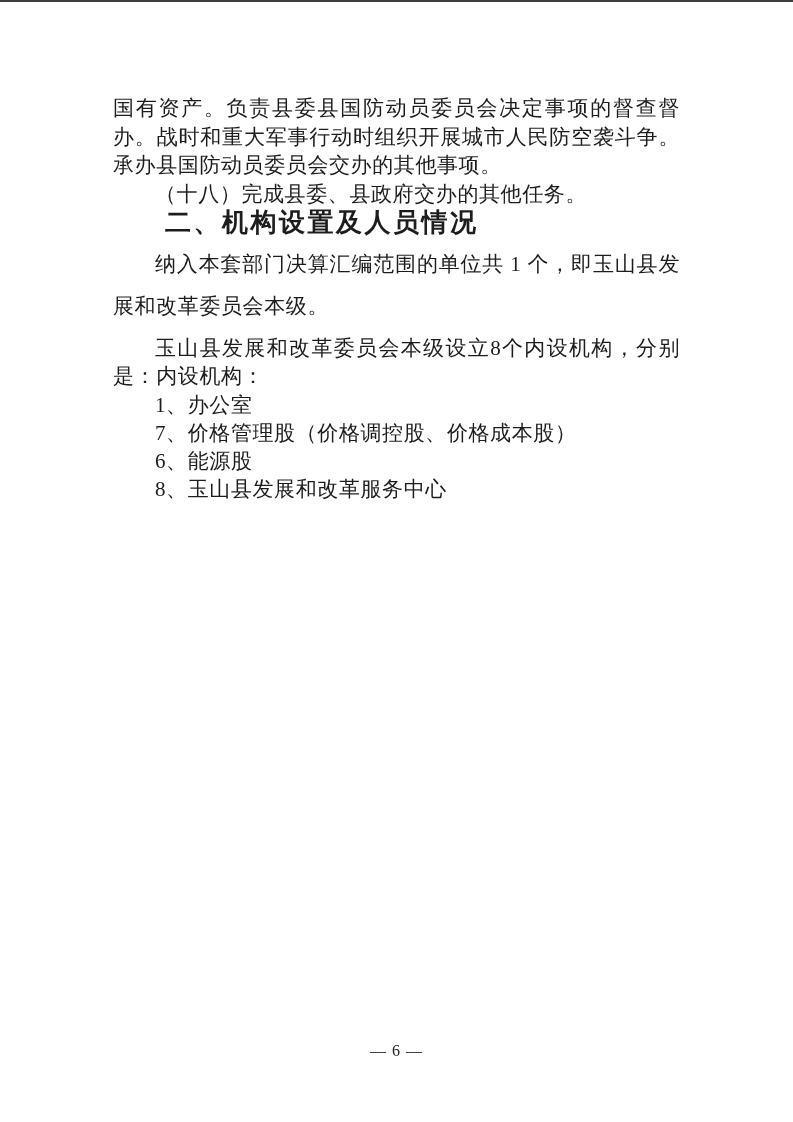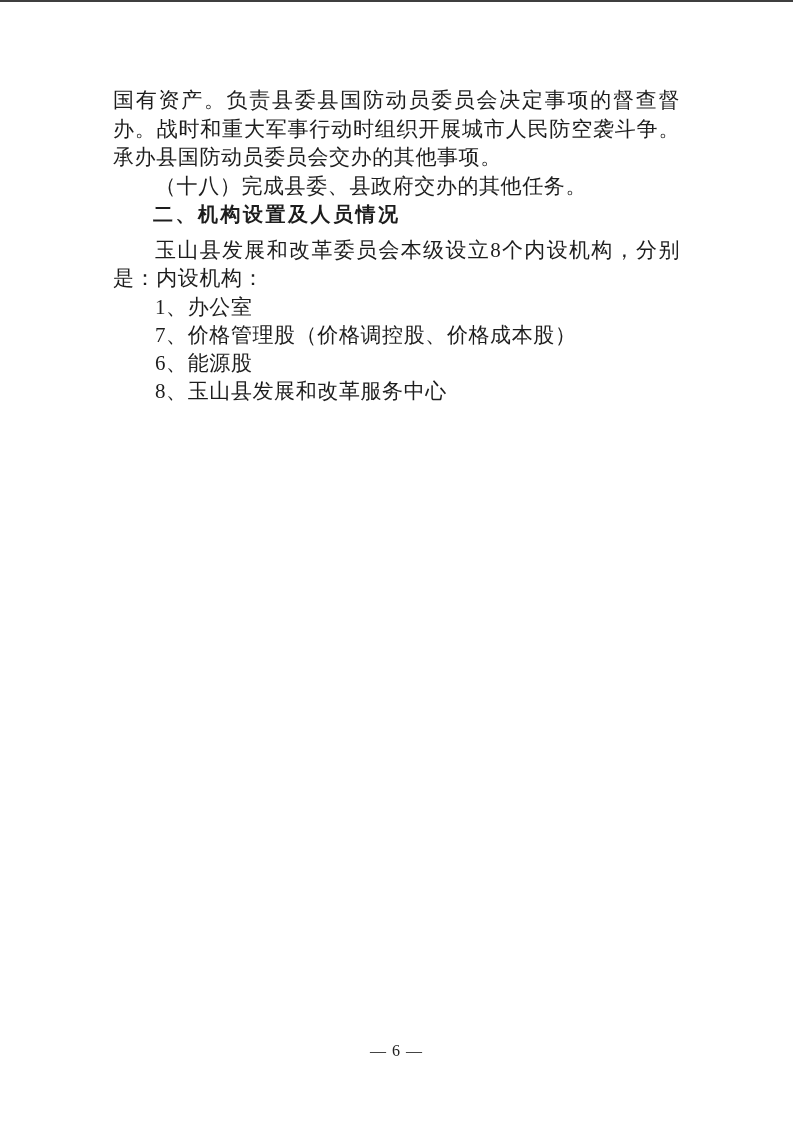--- a/index.html
+++ b/index.html
@@ -20,38 +20,38 @@
     position: absolute;
     top: 0;
     left: 0;
     width: 100%;
     height: 2px;
     background: #3f3f3f;
   }
   .content {
     position: absolute;
     left: 113px;
-    top: 86px;
+    top: 94px;
     width: 567px;
     font-size: 21px;
     letter-spacing: 0.6px;
   }
   .content p {
     margin: 0;
     line-height: 28.5px;
     text-align: justify;
   }
   .indent {
     text-indent: 2em;
   }
   .heading {
     margin: 22px 0 0 0;
     font-family: "Liberation Sans", "DejaVu Sans", sans-serif;
     font-weight: bold;
-    font-size: 20px;
+    font-size: 26px;
     line-height: 30px;
     letter-spacing: 2.5px;
     text-indent: 2em;
   }
   .spaced {
     line-height: 42px !important;
   }
   .units {
     margin-top: 6px !important;
   }
@@ -81,20 +81,21 @@
 <div class="page">
   <div class="top-edge"></div>
 
   <div class="content">
     <p>国有资产。负责县委县国防动员委员会决定事项的督查督办。战时和重大军事行动时组织开展城市人民防空袭斗争。承办县国防动员委员会交办的其他事项。</p>
 
     <p class="indent">（十八）完成县委、县政府交办的其他任务。</p>
 
     <p class="heading">二、机构设置及人员情况</p>
 
+    <p class="indent spaced units">纳入本套部门决算汇编范围的单位共 1 个，即玉山县发展和改革委员会本级。</p>
 
     <p class="indent orgs-intro">玉山县发展和改革委员会本级设立8个内设机构，分别是：内设机构：</p>
 
     <div class="org-list">
       <p class="indent">1、办公室</p>
       <p class="indent">7、价格管理股（价格调控股、价格成本股）</p>
       <p class="indent">6、能源股</p>
       <p class="indent">8、玉山县发展和改革服务中心</p>
     </div>
 

